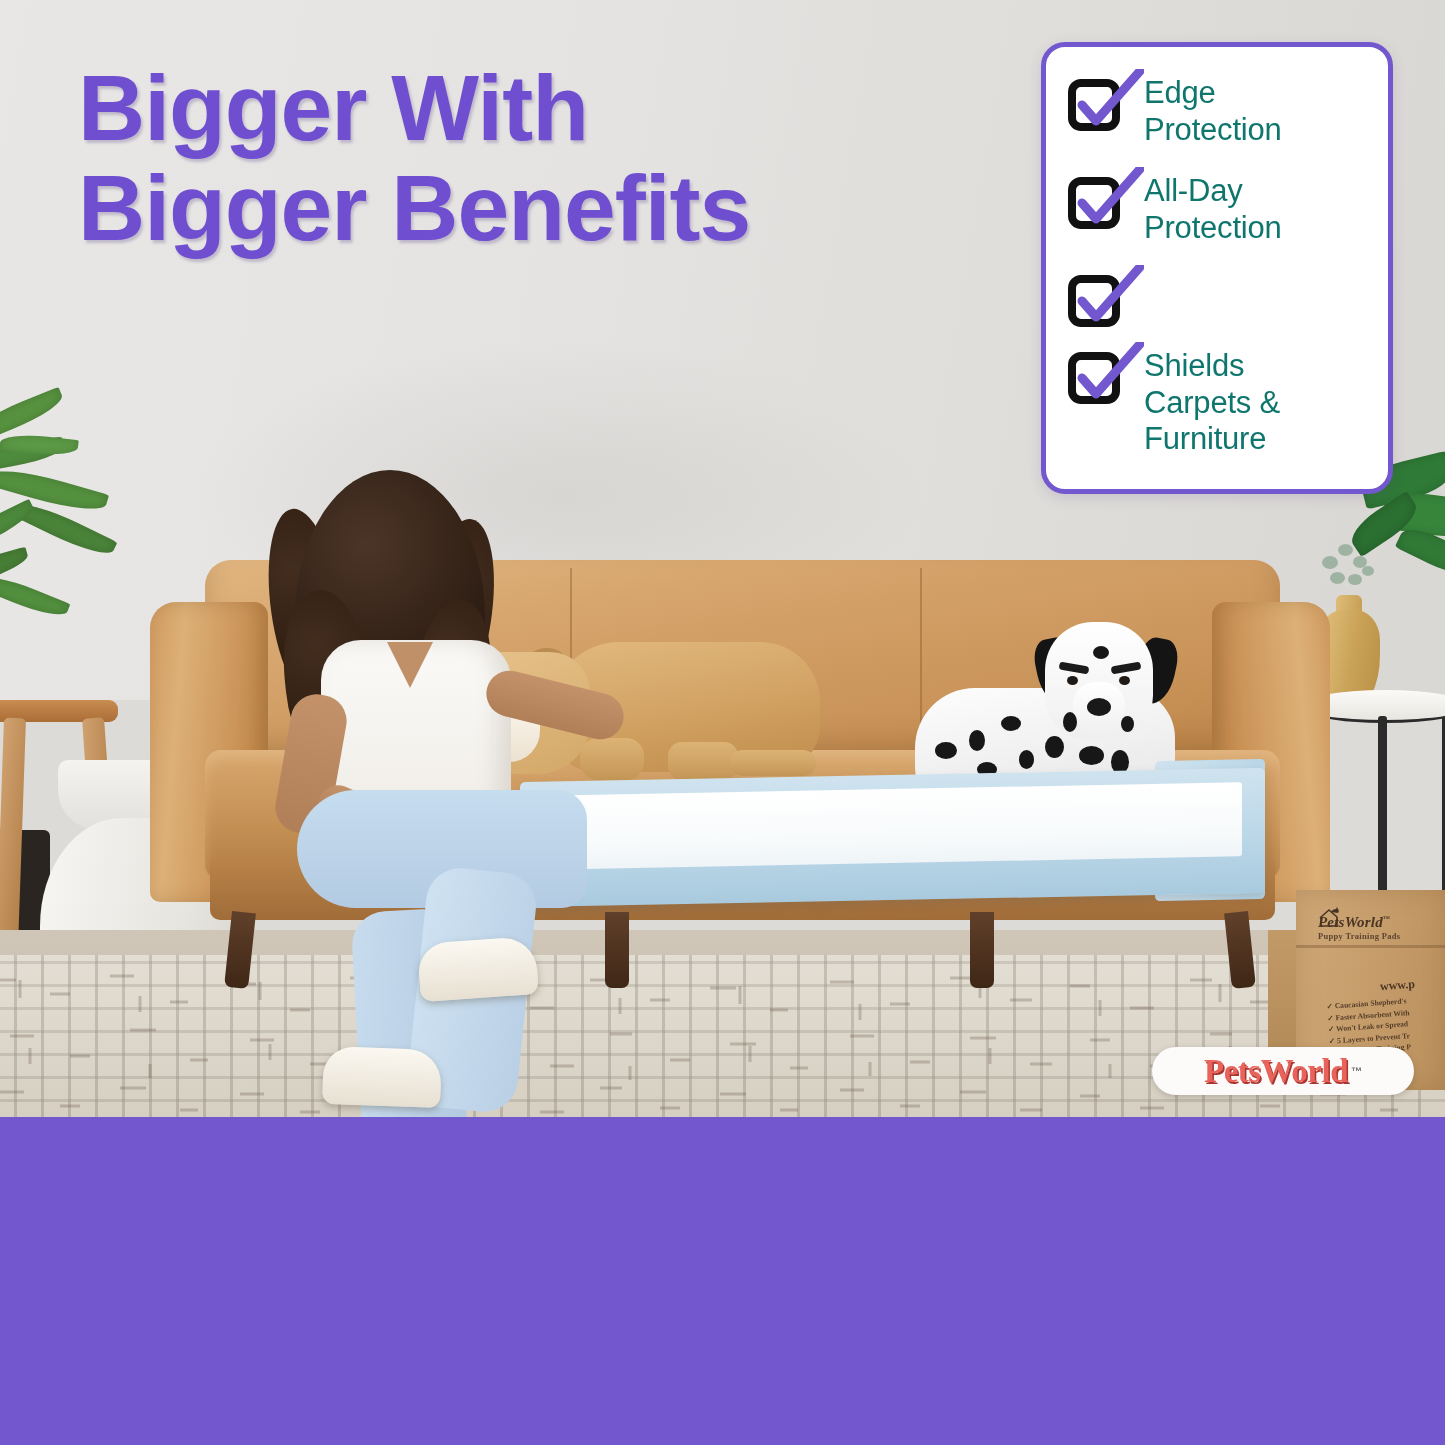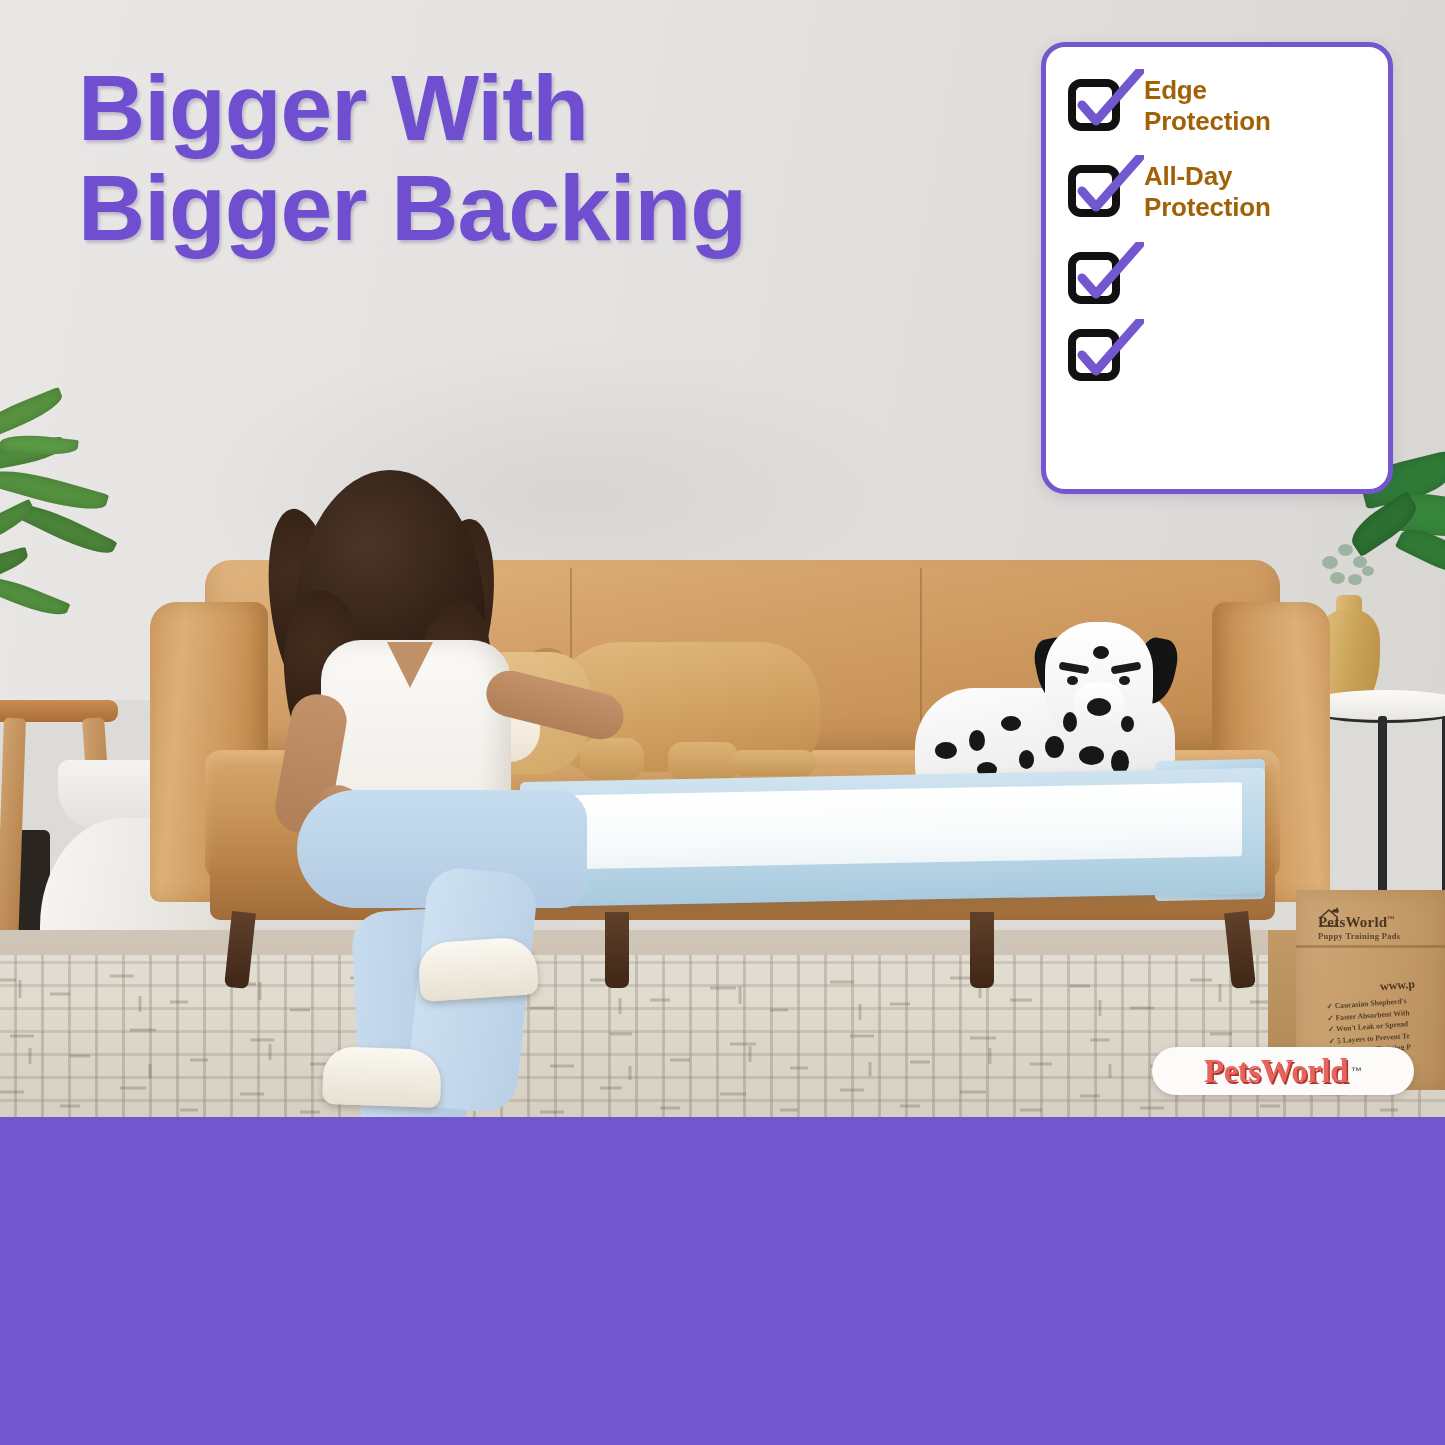--- a/index.html
+++ b/index.html
@@ -161,21 +161,21 @@
 
   
   .box{position:absolute;left:1296px;top:890px;width:152px;height:200px;
       background:linear-gradient(103deg,#cfa878 0%,#c79f6d 40%,#b98f5b 100%);
       box-shadow:inset 0 0 24px rgba(120,80,40,.25);}
   .box-back{position:absolute;left:1268px;top:930px;width:40px;height:160px;
       background:linear-gradient(#c29a68,#ae8754);}
   .box-seam{position:absolute;left:1296px;top:945px;width:152px;height:3px;background:rgba(110,75,40,.35);}
   .box-logo{position:absolute;left:1318px;top:915px;width:120px;}
   .box-brand{font-family:"Liberation Serif",serif;font-weight:bold;font-size:15px;color:#4a3524;
-      letter-spacing:.2px;line-height:1;}
+      letter-spacing:.2px;line-height:1;font-style:italic;}
   .box-sub{font-family:"Liberation Serif",serif;font-weight:bold;font-size:8.5px;color:#5d4430;
       letter-spacing:.3px;margin-top:1px;}
   .box-url{position:absolute;left:1380px;top:978px;font-family:"Liberation Serif",serif;
       font-weight:bold;font-size:12px;color:#4a3524;transform:rotate(-4deg);}
   .box-bullets{position:absolute;left:1328px;top:998px;transform:rotate(-4deg);}
   .box-bullets div{font-family:"Liberation Serif",serif;font-size:7.6px;color:#543d29;
       line-height:1.52;white-space:nowrap;font-weight:bold;}
   .box-addr{position:absolute;left:1340px;top:1058px;font-family:"Liberation Serif",serif;
       font-style:italic;font-weight:bold;font-size:8px;color:#543d29;transform:rotate(-4deg);}
   .box-dogicon{position:absolute;left:1318px;top:906px;width:26px;height:22px;}
@@ -188,21 +188,21 @@
 
   
   .card{position:absolute;left:1041px;top:42px;width:352px;height:452px;
       background:#ffffff;border:5px solid #7257ce;border-radius:24px;
       box-sizing:border-box;padding:26px 20px 20px 22px;
       box-shadow:0 4px 14px rgba(80,60,130,.16);}
   .check-row{display:flex;align-items:flex-start;margin-bottom:23px;}
   .check-row:last-child{margin-bottom:0;}
   .cbox{position:relative;width:60px;height:52px;flex:0 0 60px;margin-right:16px;margin-top:2px;}
   .cbox svg{position:absolute;left:0;top:-6px;}
-  .ctext{font-size:26px;line-height:1.18;color:#a16207;font-weight:700;letter-spacing:-.2px;
+  .ctext{font-size:31px;line-height:1.18;color:#0f766e;font-weight:400;letter-spacing:-.2px;
       padding-top:2px;}
 
   
   .logo{position:absolute;left:1152px;top:1047px;width:262px;height:48px;border-radius:26px;
       background:#fcfbfa;box-shadow:0 2px 6px rgba(90,80,70,.28);
       display:flex;align-items:center;justify-content:center;}
   .logo-text{font-family:"Liberation Serif",serif;font-weight:bold;font-size:33px;
       color:#e8635c;letter-spacing:-.5px;
       text-shadow:1.5px 1.5px 0 #a8362f;}
   .logo-tm{font-family:"Liberation Sans",sans-serif;font-size:11px;color:#6b6b6b;
@@ -382,21 +382,21 @@
         <div>✓ Faster Absorbent With</div>
         <div>✓ Won't Leak or Spread</div>
         <div>✓ 5 Layers to Prevent Tr</div>
         <div>✓ Ginormous Training P</div>
       </div>
     <div class="box-addr">4401 2nd Ave Bro</div>
   </div>
 
   <div class="headline">
     <div>Bigger With</div>
-    <div>Bigger Backing</div>
+    <div>Bigger Benefits</div>
   </div>
 
   <div class="card">
 
     <div class="check-row">
       <div class="cbox">
         <svg width="76" height="62" viewBox="0 0 76 62">
           <rect x="4" y="14" width="44" height="44" rx="9" ry="9" fill="none" stroke="#111111" stroke-width="8"></rect>
           <path d="M14 36 L28 52 L72 2" fill="none" stroke="#7257ce" stroke-width="9" stroke-linecap="round" stroke-linejoin="round"></path>
         </svg>
@@ -423,20 +423,21 @@
       </div>
     </div>
 
     <div class="check-row">
       <div class="cbox">
         <svg width="76" height="62" viewBox="0 0 76 62">
           <rect x="4" y="14" width="44" height="44" rx="9" ry="9" fill="none" stroke="#111111" stroke-width="8"></rect>
           <path d="M14 36 L28 52 L72 2" fill="none" stroke="#7257ce" stroke-width="9" stroke-linecap="round" stroke-linejoin="round"></path>
         </svg>
       </div>
+      <div class="ctext">Shields<br>Carpets &amp;<br>Furniture</div>
     </div>
 
   </div>
 
   <div class="logo">
     <span class="logo-text">PetsWorld</span>
     <span class="logo-tm">™</span>
   </div>
 
   <div class="banner">

